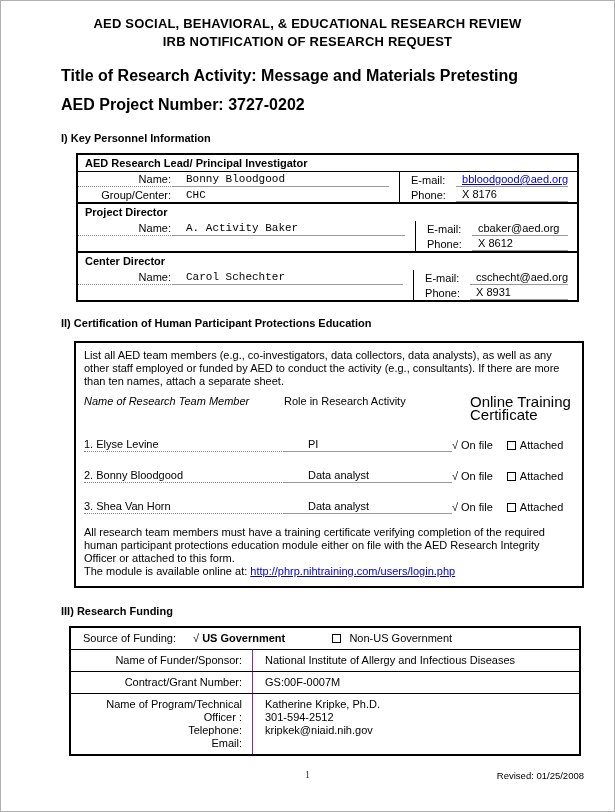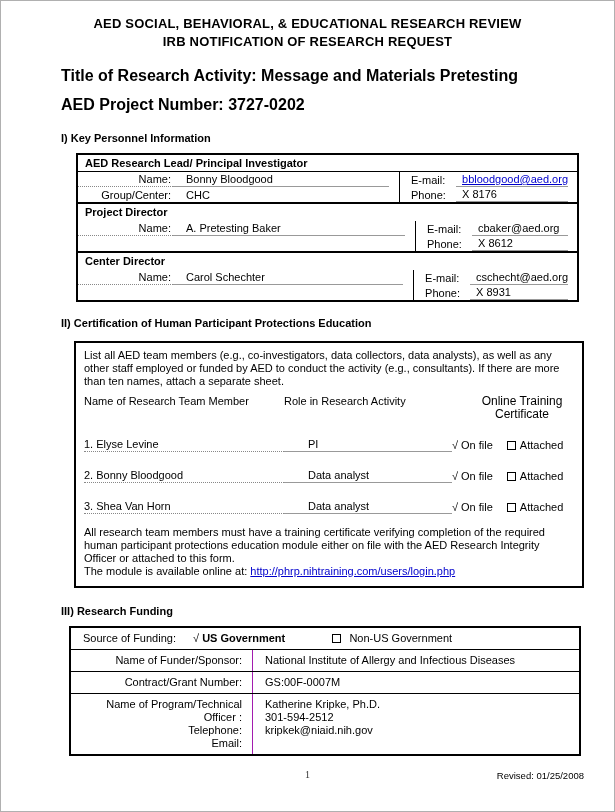--- a/index.html
+++ b/index.html
@@ -28,31 +28,31 @@
   .t1 { margin: 8px 0 0 75px; width: 503px; border: 2px solid #000; }
   .t1-sec + .t1-sec { border-top: 2px solid #000; }
   .t1-head { height: 17px; line-height: 16px; padding-left: 7px; font-weight: bold; }
   .t1-head.hb { border-bottom: 1px solid #000; }
   .t1-body { display: flex; }
   .t1-left { width: 337px; }
   .t1-right { flex: 1; border-left: 1px solid #000; }
   .t1-row { display: flex; height: 15px; line-height: 14px; align-items: flex-end; }
   .t1-label { width: 95px; text-align: right; padding-right: 2px; }
   .t1-label.dotted { border-bottom: 1px dotted #888; }
-  .t1-value { flex: 1; margin: 0 10px 0 0; padding-left: 13px; border-bottom: 1px solid #999; }
+  .t1-value { flex: 1; margin: 0 10px 0 0; padding-left: 13px; border-bottom: 1px solid #999; font-family: Liberation Mono, monospace; }
   .t1-value.noline { border-bottom: none; }
   .t1-rlabel { width: 56px; padding-left: 11px; }
   .t1-rvalue { flex: 1; margin: 0 9px 0 0; padding-left: 6px; border-bottom: 1px solid #999; }
   
   .box2 { margin: 11px 0 0 73px; width: 510px; border: 2px solid #000; padding: 6px 8px 8px 8px; line-height: 13px; }
   .box2 .intro { margin: 0 0 7px 0; }
   .cols { display: flex; margin-bottom: 3px; }
-  .col-name { width: 200px; }
+  .col-name { width: 200px; font-style: italic; }
   .col-role { width: 168px; }
-  .col-cert { flex: 1; padding-left: 18px; font-size: 12px; text-align: center; }
+  .col-cert { flex: 1; padding-left: 18px; font-size: 15px; }
   .member { display: flex; margin-top: 17px; align-items: flex-end; justify-content: space-between; }
   .member .m-name { width: 200px; border-bottom: 1px dotted #888; }
   .member .m-role { width: 168px; border-bottom: 1px solid #999; padding-left: 24px; }
   .member .m-cert { flex: 1; display: flex; align-items: center; white-space: nowrap; }
   .member .m-cert .mark { margin-right: 3px; }
   .member .m-cert .cbx { margin: 0 4px 0 14px; }
   .note { margin-top: 12px; }
   .cbx { display: inline-block; width: 9px; height: 9px; border: 1px solid #000; background: #fff; flex: none; vertical-align: -1px; }
   .link { color: #0000cc; text-decoration: underline; cursor: pointer; }
   
@@ -116,21 +116,21 @@
         </div>
       </div>
     </div>
 
     <div class="t1-sec">
       <div class="t1-head">Project Director</div>
       <div class="t1-body">
         <div class="t1-left">
           <div class="t1-row">
             <span class="t1-label dotted">Name:</span>
-            <span class="t1-value">A. Pretesting Baker</span>
+            <span class="t1-value">A. Activity Baker</span>
           </div>
           <div class="t1-row"></div>
         </div>
         <div class="t1-right">
           <div class="t1-row">
             <span class="t1-rlabel">E-mail:</span>
             <span class="t1-rvalue">cbaker@aed.org</span>
           </div>
           <div class="t1-row">
             <span class="t1-rlabel">Phone:</span>

